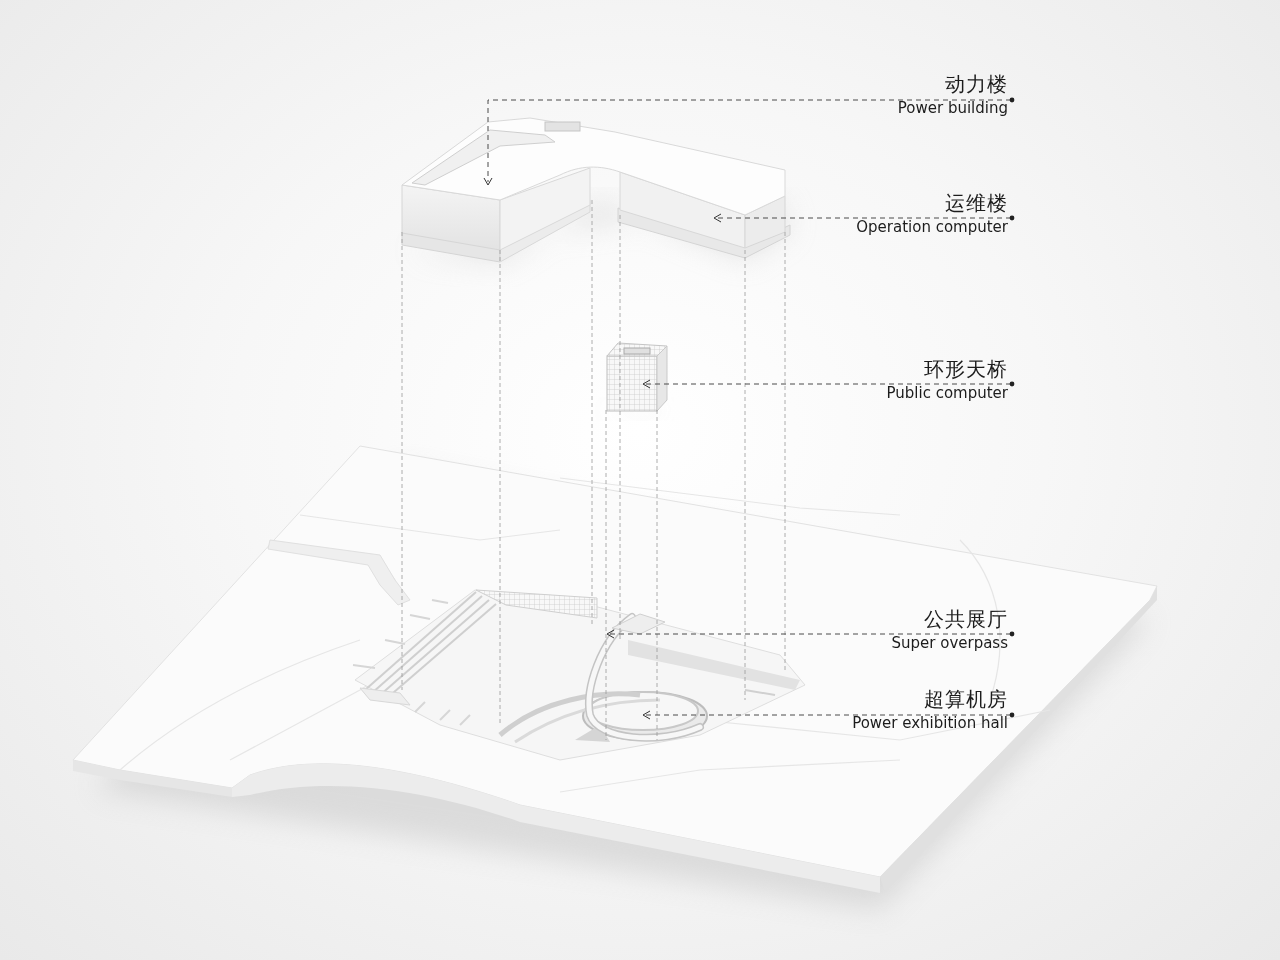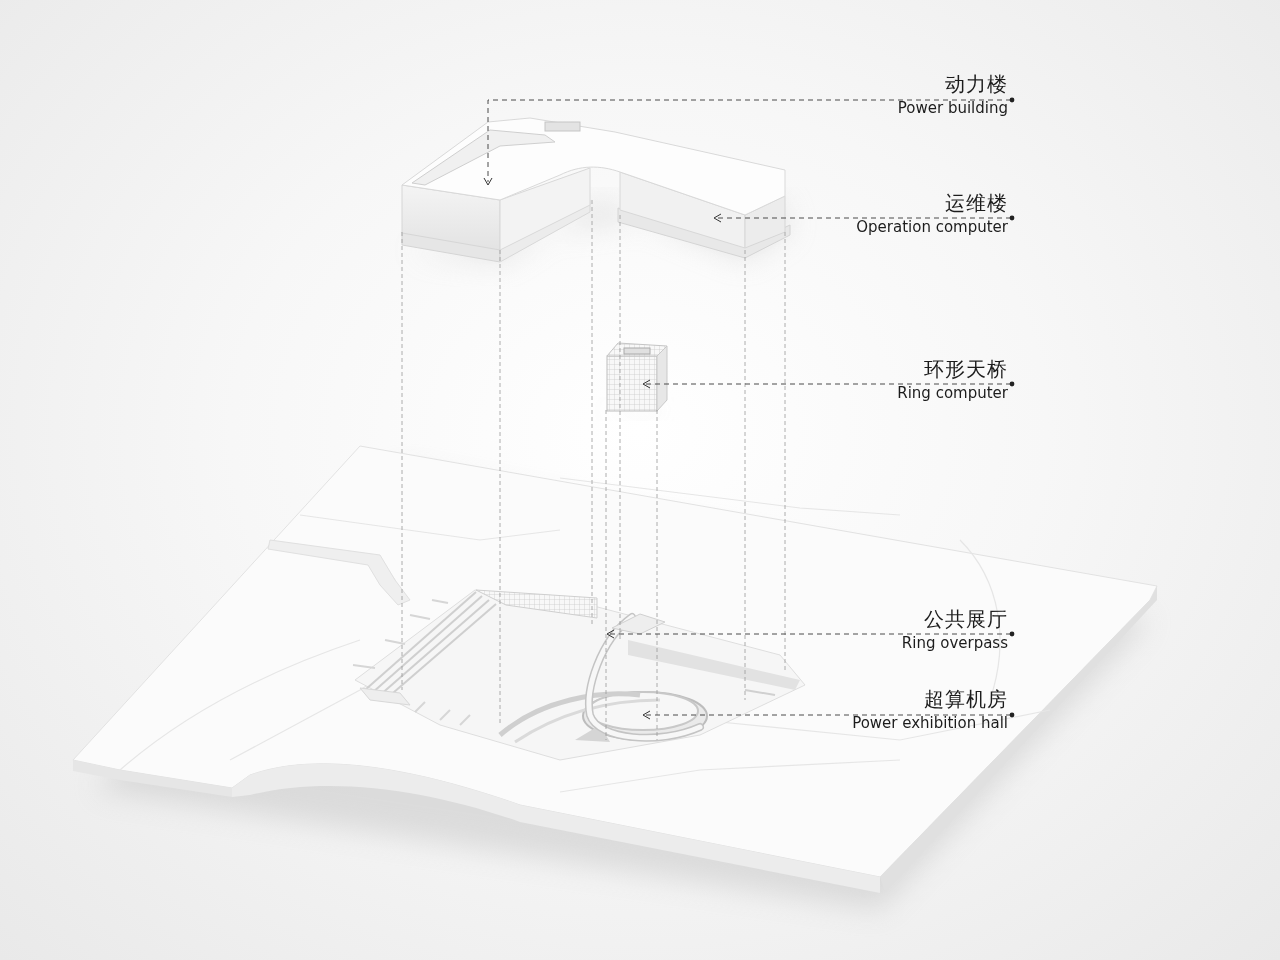--- a/index.html
+++ b/index.html
@@ -149,22 +149,22 @@
 <div class="label" style="top:72px">
   <div class="cn">动力楼</div>
   <div class="en">Power building</div>
 </div>
 <div class="label" style="top:191px">
   <div class="cn">运维楼</div>
   <div class="en">Operation computer</div>
 </div>
 <div class="label" style="top:357px">
   <div class="cn">环形天桥</div>
-  <div class="en">Ring computer</div>
+  <div class="en">Public computer</div>
 </div>
 <div class="label" style="top:607px">
   <div class="cn">公共展厅</div>
-  <div class="en">Ring overpass</div>
+  <div class="en">Super overpass</div>
 </div>
 <div class="label" style="top:687px">
   <div class="cn">超算机房</div>
   <div class="en">Power exhibition hall</div>
 </div>
 
 </body></html>

